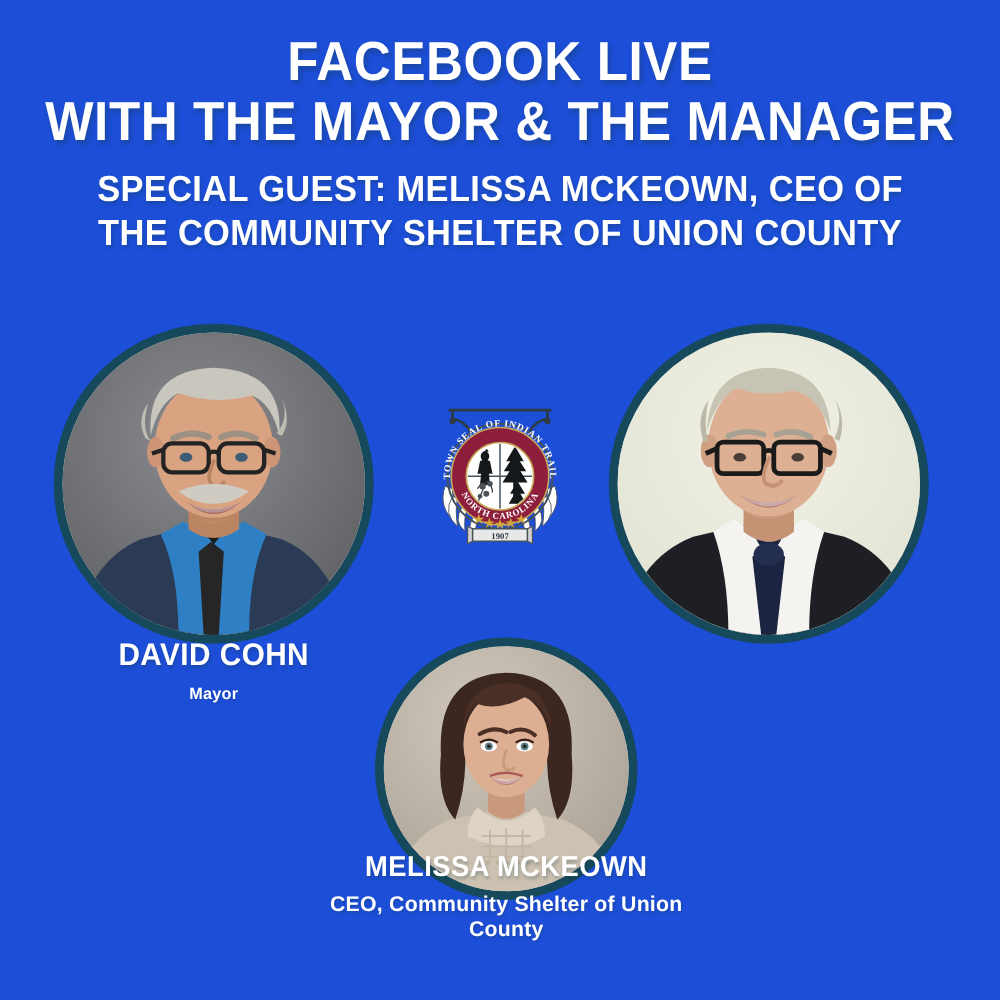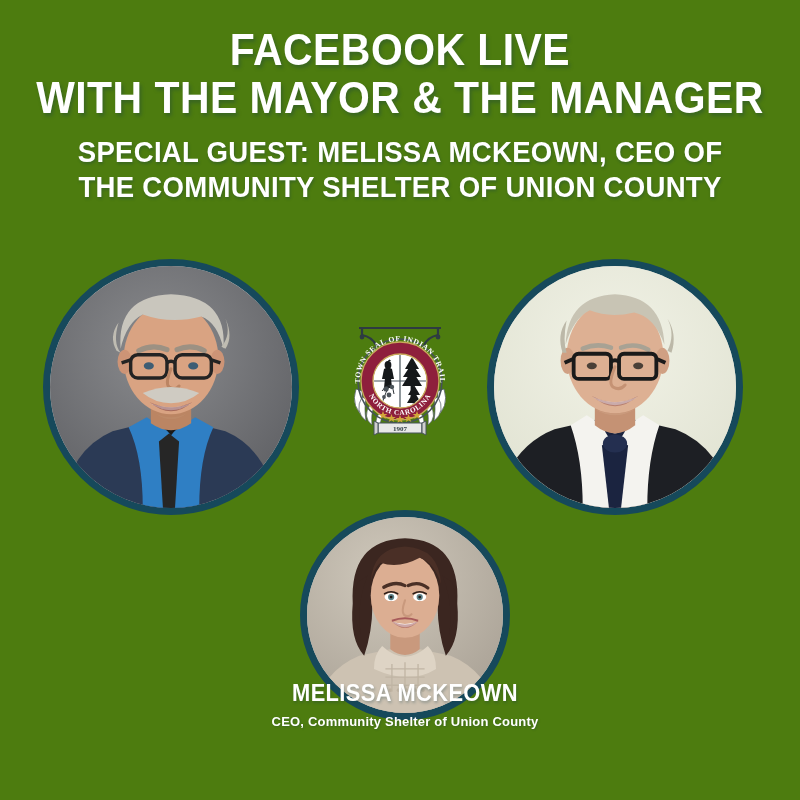--- a/index.html
+++ b/index.html
@@ -4,21 +4,21 @@
 <title>Facebook Live Promo</title>
 <style>
   html,body{margin:0;padding:0;}
   body{
     width:800px;height:800px;
     background:#4499a1;
     font-family:"Liberation Sans", sans-serif;
     overflow:hidden;
     position:relative;
   }
-  .canvas{position:relative;width:800px;height:800px;background:#4d7c0f;}
+  .canvas{position:relative;width:800px;height:800px;background:#1d4ed8;}
 
   
   .header{position:absolute;left:0;top:0;width:800px;text-align:center;}
   .title{
     color:#ffffff;
     font-family:"Liberation Sans Narrow","Liberation Sans",sans-serif;
     font-weight:bold;
     font-size:44px;
     line-height:48px;
     letter-spacing:0.5px;
@@ -66,21 +66,21 @@
   .caption .role{
     font-family:"Liberation Sans","Liberation Sans Narrow",sans-serif;
     font-weight:bold;font-size:13px;letter-spacing:0.2px;
     margin-top:8px;
     text-shadow:1px 1px 2px rgba(20,60,70,0.28);
   }
   #caption-cohn{left:41px;top:510px;width:260px;}
   #caption-mclaurin{left:485px;top:510px;width:260px;}
   #caption-mckeown{left:245px;top:680px;width:320px;}
   #caption-mckeown .name{font-size:23px;}
-  #caption-mckeown .role{font-size:13px;margin-top:7px;}
+  #caption-mckeown .role{font-size:17px;margin-top:7px;}
 
   
   #town-seal{position:absolute;left:338px;top:315px;width:124px;height:124px;}
   #town-seal svg{display:block;width:100%;height:100%;}
 </style>
 </head>
 <body>
 
 <div class="canvas">
 
@@ -342,20 +342,24 @@
 
       <g>
         <path d="M40 108 h44 v10 h-44 z" fill="#e8e8e8" stroke="#46525a" stroke-width="1.2"></path>
         <path d="M36 106 l4 2 v10 l-4 2 z" fill="#cfcfcf" stroke="#46525a" stroke-width="1"></path>
         <path d="M88 106 l-4 2 v10 l4 2 z" fill="#cfcfcf" stroke="#46525a" stroke-width="1"></path>
         <text x="62" y="116" text-anchor="middle" font-family="'Liberation Serif',serif" font-size="7" font-weight="bold" fill="#2e3b42">1907</text>
       </g>
     </svg>
   </div>
 
+  <div class="caption" id="caption-cohn">
+    <div class="name">DAVID COHN</div>
+    <div class="role">Mayor</div>
+  </div>
 
 
   <div class="caption" id="caption-mckeown">
     <div class="name">MELISSA MCKEOWN</div>
     <div class="role">CEO, Community Shelter of Union County</div>
   </div>
 
 </div>
 
 </body></html>

